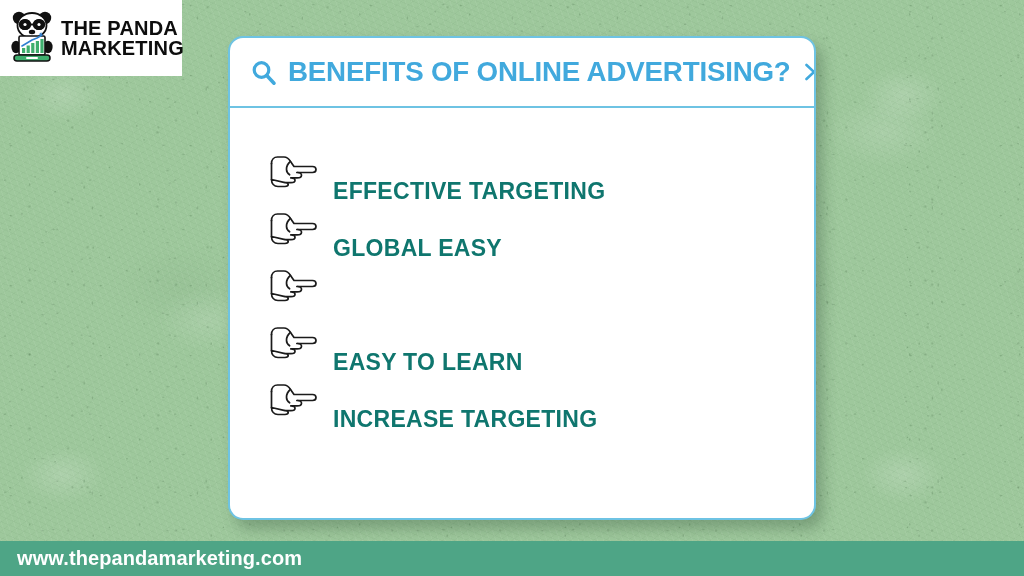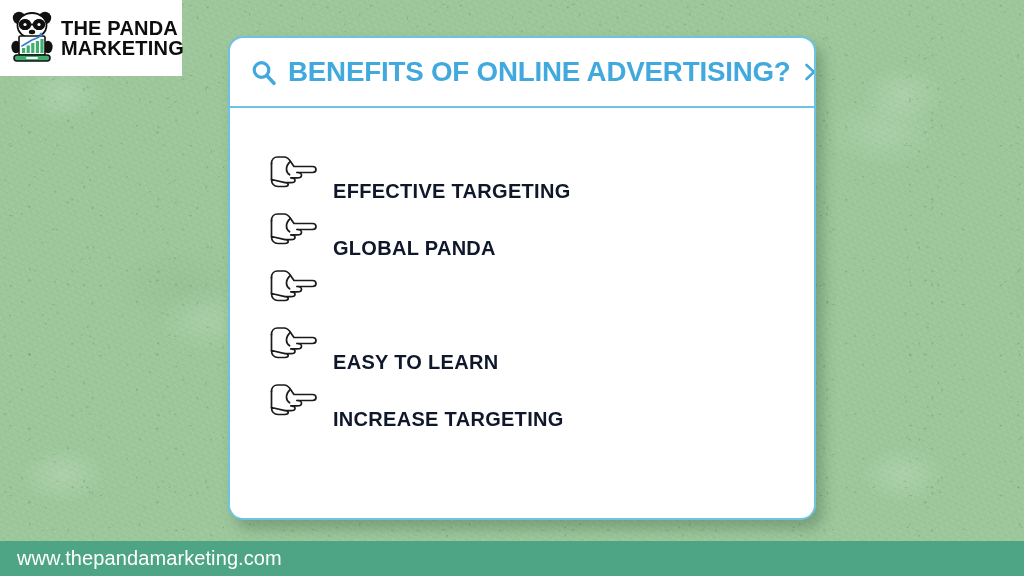--- a/index.html
+++ b/index.html
@@ -177,44 +177,44 @@
   }
   .hand-icon {
     width: 52px;
     height: 36px;
     flex: 0 0 auto;
     margin-right: 14px;
   }
   .benefit-label {
     font-family: "Liberation Sans", sans-serif;
     font-weight: bold;
-    font-size: 20px;
+    font-size: 23px;
     letter-spacing: .3px;
-    color: #0f172a;
+    color: #0f766e;
     white-space: nowrap;
     margin-top: 44px;
   }
 
   
   .footer-bar {
     position: absolute;
     left: 0;
     bottom: 0;
     width: 1024px;
     height: 35px;
     background: #4ea586;
     display: flex;
     align-items: center;
     padding-left: 17px;
     box-sizing: border-box;
     z-index: 6;
   }
   .footer-url {
     font-family: "Liberation Sans", sans-serif;
-    font-weight: normal;
+    font-weight: bold;
     font-size: 20px;
     letter-spacing: .1px;
     color: #ffffff;
     white-space: nowrap;
   }
 </style>
 </head>
 <body>
 
 <div class="stage">
@@ -309,21 +309,21 @@
             <g fill="#ffffff" stroke="#1b1b1b" stroke-width="1.7" stroke-linejoin="round" stroke-linecap="round">
               <path d="M4.5 11.5 C4.5 7.5 7 5 10.5 5 L17 5 C20 5 22 7 23.5 9.5 L27 14.5 L45.5 14.5 C47.8 14.5 49 15.8 49 17.5 C49 19.2 47.8 20.5 45.5 20.5 L30 20.5"></path>
               <path d="M30 20.5 C33 20.5 34.5 21.6 34.5 23.2 C34.5 24.8 33 25.9 30 25.9 L24 25.9"></path>
               <path d="M24 25.9 C26.6 25.9 28 26.9 28 28.3 C28 29.7 26.6 30.7 24 30.7 L18 30.7"></path>
               <path d="M18 30.7 C20 30.7 21.2 31.5 21.2 32.6 C21.2 33.7 20 34.5 18 34.5 L11 34.5 C7 34.5 4.5 31.5 4.5 27.5 Z"></path>
               <path d="M4.5 11.5 L4.5 27.5"></path>
               <path d="M23.5 9.5 C21 11.5 19.5 14 19.5 17.2 C19.5 19.5 20.6 21.5 22.6 22.8"></path>
             </g>
           </svg>
         </span>
-        <span class="benefit-label">GLOBAL PANDA</span>
+        <span class="benefit-label">GLOBAL EASY</span>
       </li>
 
       <li class="benefit-item">
         <span class="hand-icon">
           <svg viewBox="0 0 52 36" width="52" height="36" xmlns="http://www.w3.org/2000/svg">
             <g fill="#ffffff" stroke="#1b1b1b" stroke-width="1.7" stroke-linejoin="round" stroke-linecap="round">
               <path d="M4.5 11.5 C4.5 7.5 7 5 10.5 5 L17 5 C20 5 22 7 23.5 9.5 L27 14.5 L45.5 14.5 C47.8 14.5 49 15.8 49 17.5 C49 19.2 47.8 20.5 45.5 20.5 L30 20.5"></path>
               <path d="M30 20.5 C33 20.5 34.5 21.6 34.5 23.2 C34.5 24.8 33 25.9 30 25.9 L24 25.9"></path>
               <path d="M24 25.9 C26.6 25.9 28 26.9 28 28.3 C28 29.7 26.6 30.7 24 30.7 L18 30.7"></path>
               <path d="M18 30.7 C20 30.7 21.2 31.5 21.2 32.6 C21.2 33.7 20 34.5 18 34.5 L11 34.5 C7 34.5 4.5 31.5 4.5 27.5 Z"></path>

